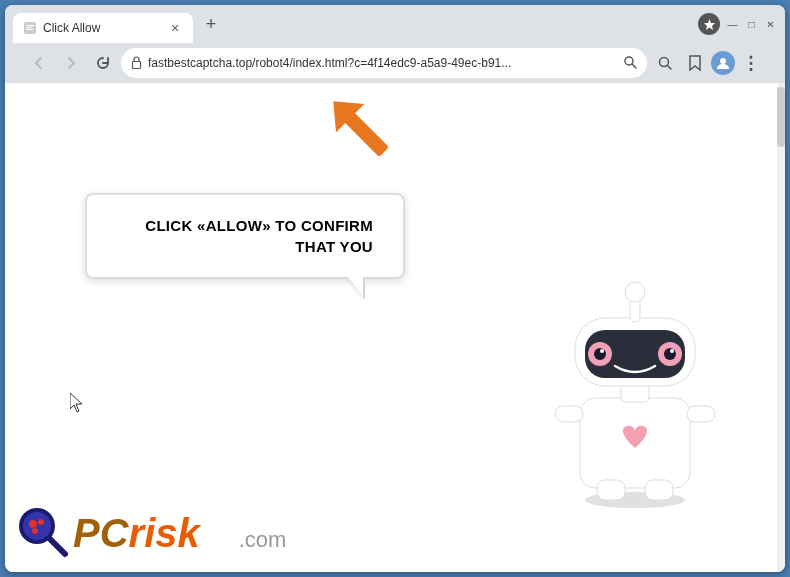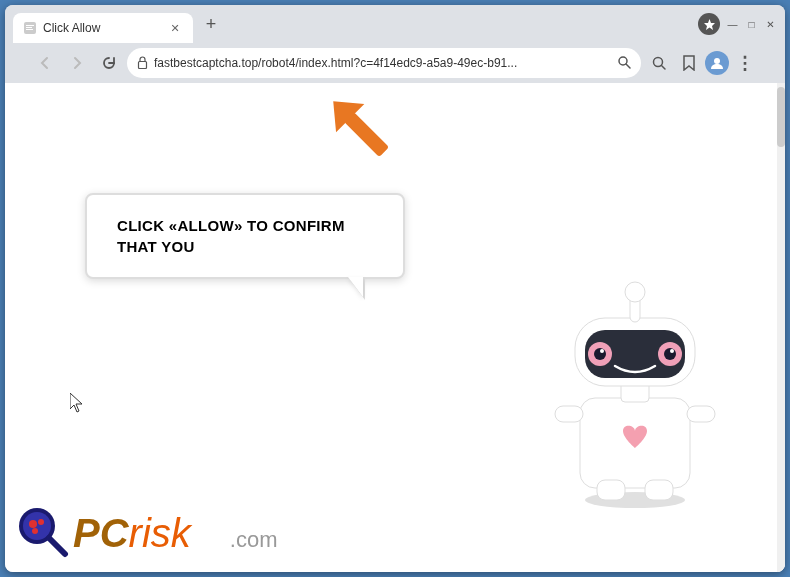--- a/index.html
+++ b/index.html
@@ -120,21 +120,21 @@
       color: #555;
       cursor: pointer;
     }
 
     
     .toolbar {
       background: #dee1e6;
       height: 40px;
       display: flex;
       align-items: center;
-      padding: 0 26px;
+      padding: 0 20px;
       gap: 4px;
     }
 
     .nav-btn {
       width: 28px;
       height: 28px;
       border-radius: 50%;
       display: flex;
       align-items: center;
       justify-content: center;
@@ -253,21 +253,21 @@
       width: 0;
       height: 0;
       border-left: 17px solid transparent;
       border-right: 0px solid transparent;
       border-top: 23px solid #ddd;
     }
 
     .bubble-text {
       font-weight: 900;
       font-size: 15px;
-      text-align: left;
+      text-align: right;
       color: #000;
       line-height: 1.4;
       text-transform: uppercase;
       letter-spacing: 0.3px;
     }
 
     
     .robot-container {
       position: absolute;
       right: 60px;
@@ -482,21 +482,21 @@
 
           <circle cx="18" cy="20" r="4" fill="#e03030"></circle>
           <circle cx="26" cy="18" r="3" fill="#e03030"></circle>
           <circle cx="20" cy="27" r="3" fill="#e03030"></circle>
 
           <line x1="34" y1="34" x2="50" y2="50" stroke="#1a1a6e" stroke-width="6" stroke-linecap="round"></line>
         </svg>
       </div>
       <div style="display:flex;align-items:baseline;">
         <span style="font-size:40px;font-weight:900;color:#a16207;font-style:italic;font-family:Arial,sans-serif;">PC</span>
-        <span style="font-size:40px;font-weight:400;color:#e85d04;font-style:italic;font-family:Arial,sans-serif;">risk</span>
+        <span style="font-size:40px;font-weight:700;color:#e85d04;font-style:italic;font-family:Arial,sans-serif;">risk</span>
         <span style="font-size:22px;font-weight:normal;color:#999;font-family:Arial,sans-serif;margin-left:39px;">.com</span>
       </div>
     </div>
 
     <div class="scrollbar">
       <div class="scrollbar-thumb"></div>
     </div>
   </div>
 </div>
 

